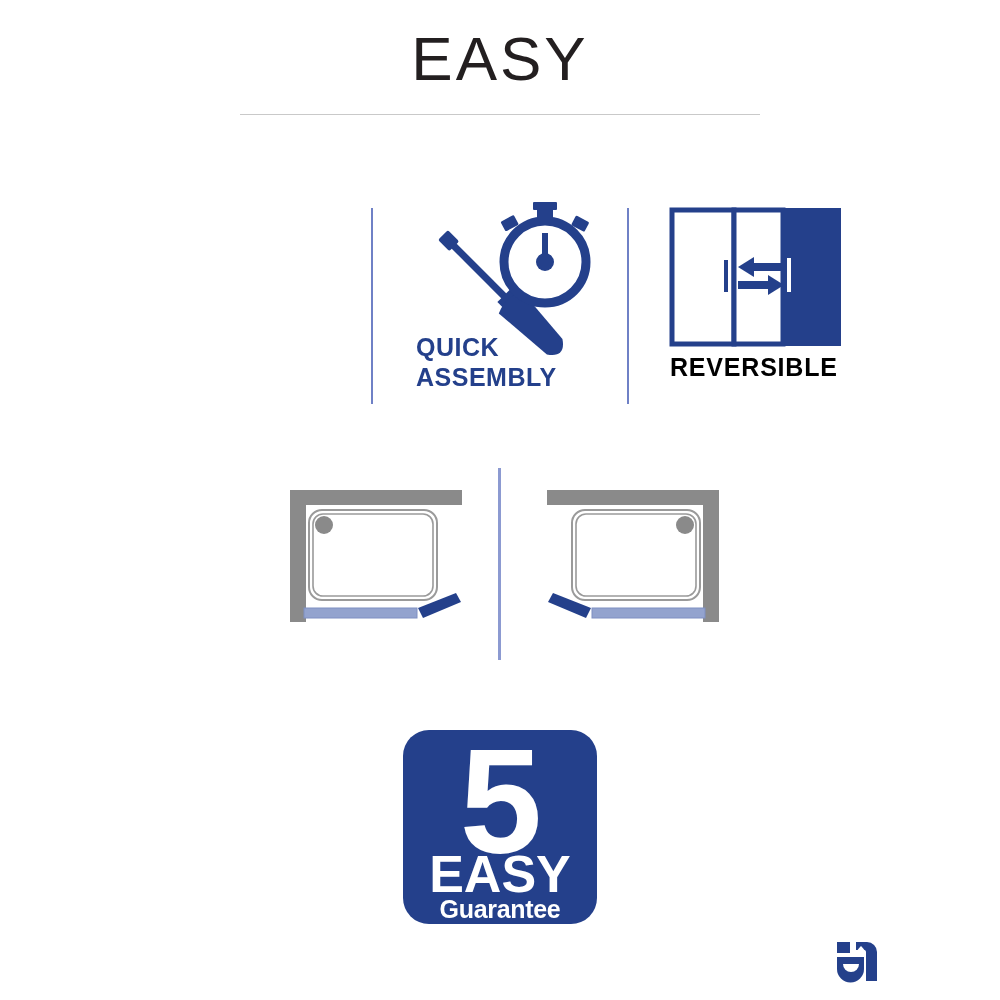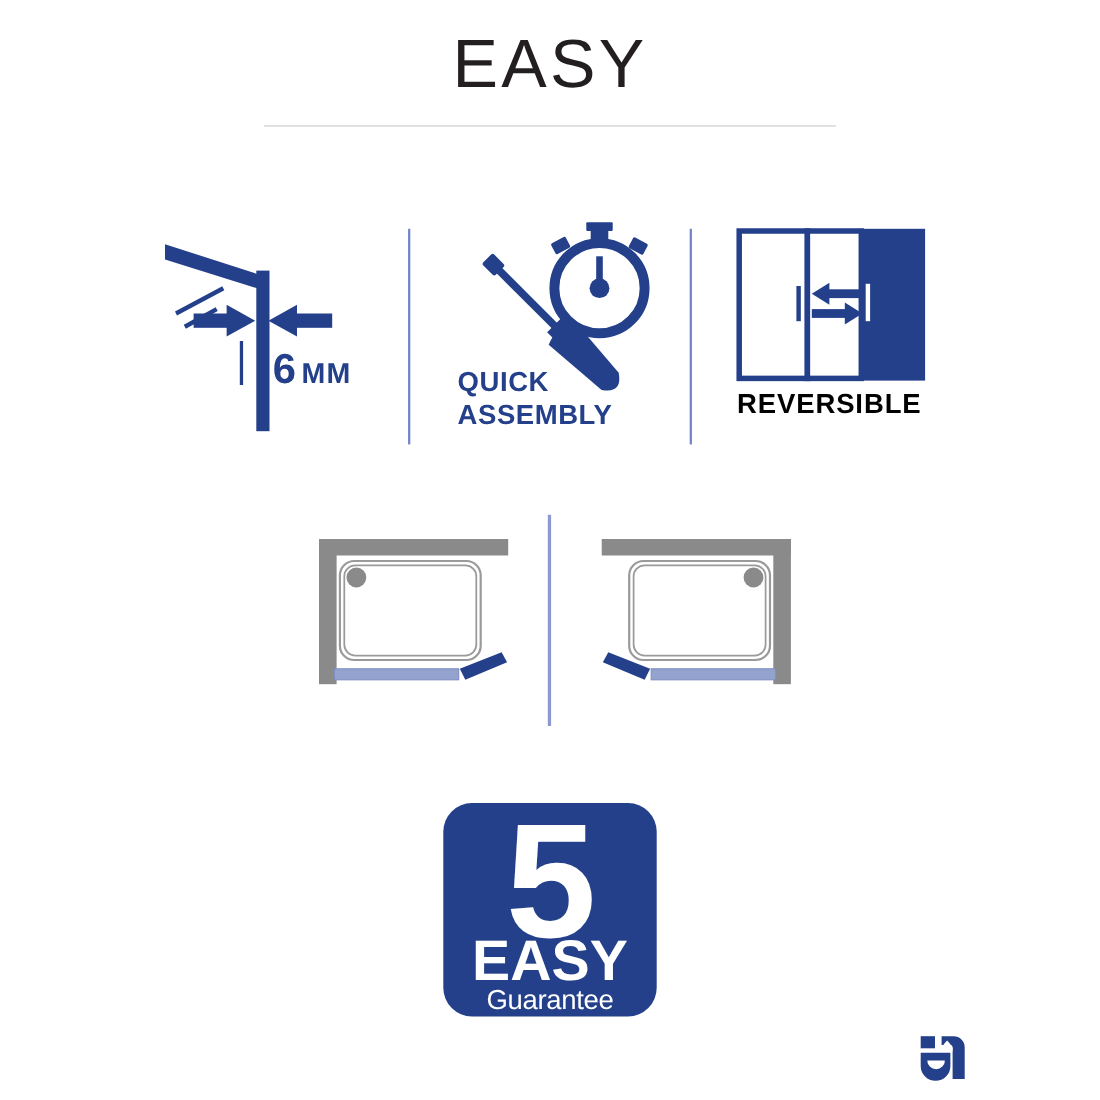--- a/index.html
+++ b/index.html
@@ -161,21 +161,21 @@
     font-size: 52px;
     font-weight: bold;
     line-height: 56px;
     letter-spacing: 0px;
   }
   .badge-guarantee {
     position: absolute;
     left: 0; right: 0;
     top: 166px;
     font-size: 25px;
-    font-weight: normal;
+    font-weight: bold;
     line-height: 26px;
     letter-spacing: -0.3px;
   }
 
   
   .brand-logo {
     position: absolute;
     right: 16px;
     bottom: 16px;
     width: 46px;
@@ -187,42 +187,20 @@
 
 <div class="page">
 
   <div class="title-block">
     <div class="page-title">EASY</div>
     <div class="title-rule"></div>
   </div>
 
   <div class="feature-row">
 
-    <div class="feature feature-glass">
-      <svg class="feat-svg" width="230" height="200" viewBox="0 0 230 200">
-
-        <polygon points="10,22 103,52 103,65 10,36" fill="#24408B"></polygon>
-
-        <rect x="93" y="46" width="12" height="146" fill="#24408B"></rect>
-
-        <line x1="20" y1="85" x2="63" y2="62" stroke="#24408B" stroke-width="4"></line>
-        <line x1="28" y1="97" x2="57" y2="81" stroke="#24408B" stroke-width="4"></line>
-
-        <rect x="78" y="110" width="3" height="40" fill="#24408B"></rect>
-
-        <rect x="36" y="85" width="34" height="13" fill="#24408B"></rect>
-        <polygon points="66,77 92,91.5 66,106" fill="#24408B"></polygon>
-
-        <rect x="128" y="85" width="34" height="13" fill="#24408B"></rect>
-        <polygon points="130,77 104,91.5 130,106" fill="#24408B"></polygon>
-      </svg>
-      <div class="label-mm">
-        <span class="mm-num">6</span><span class="mm-unit">MM</span>
-      </div>
-    </div>
 
     <div class="v-divider v-div-1"></div>
 
     <div class="feature feature-quick">
       <svg class="feat-svg" width="232" height="200" viewBox="0 0 232 200">
 
         <g transform="rotate(45 116 100)">
 
           <rect x="24" y="93" width="16" height="14" rx="2" fill="#24408B"></rect>
 

